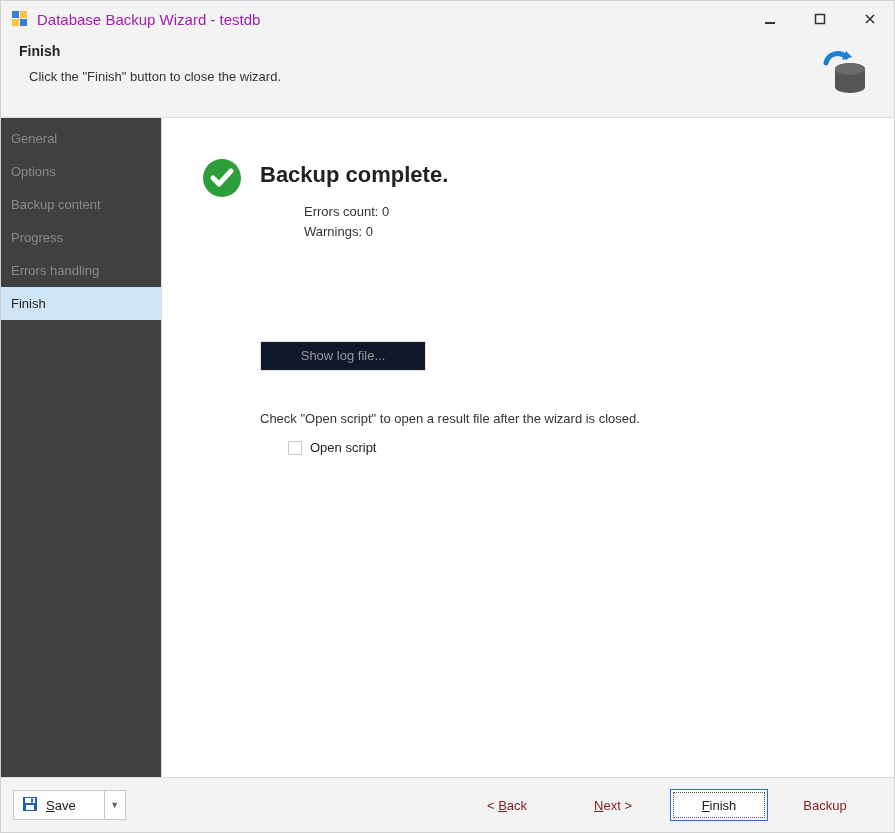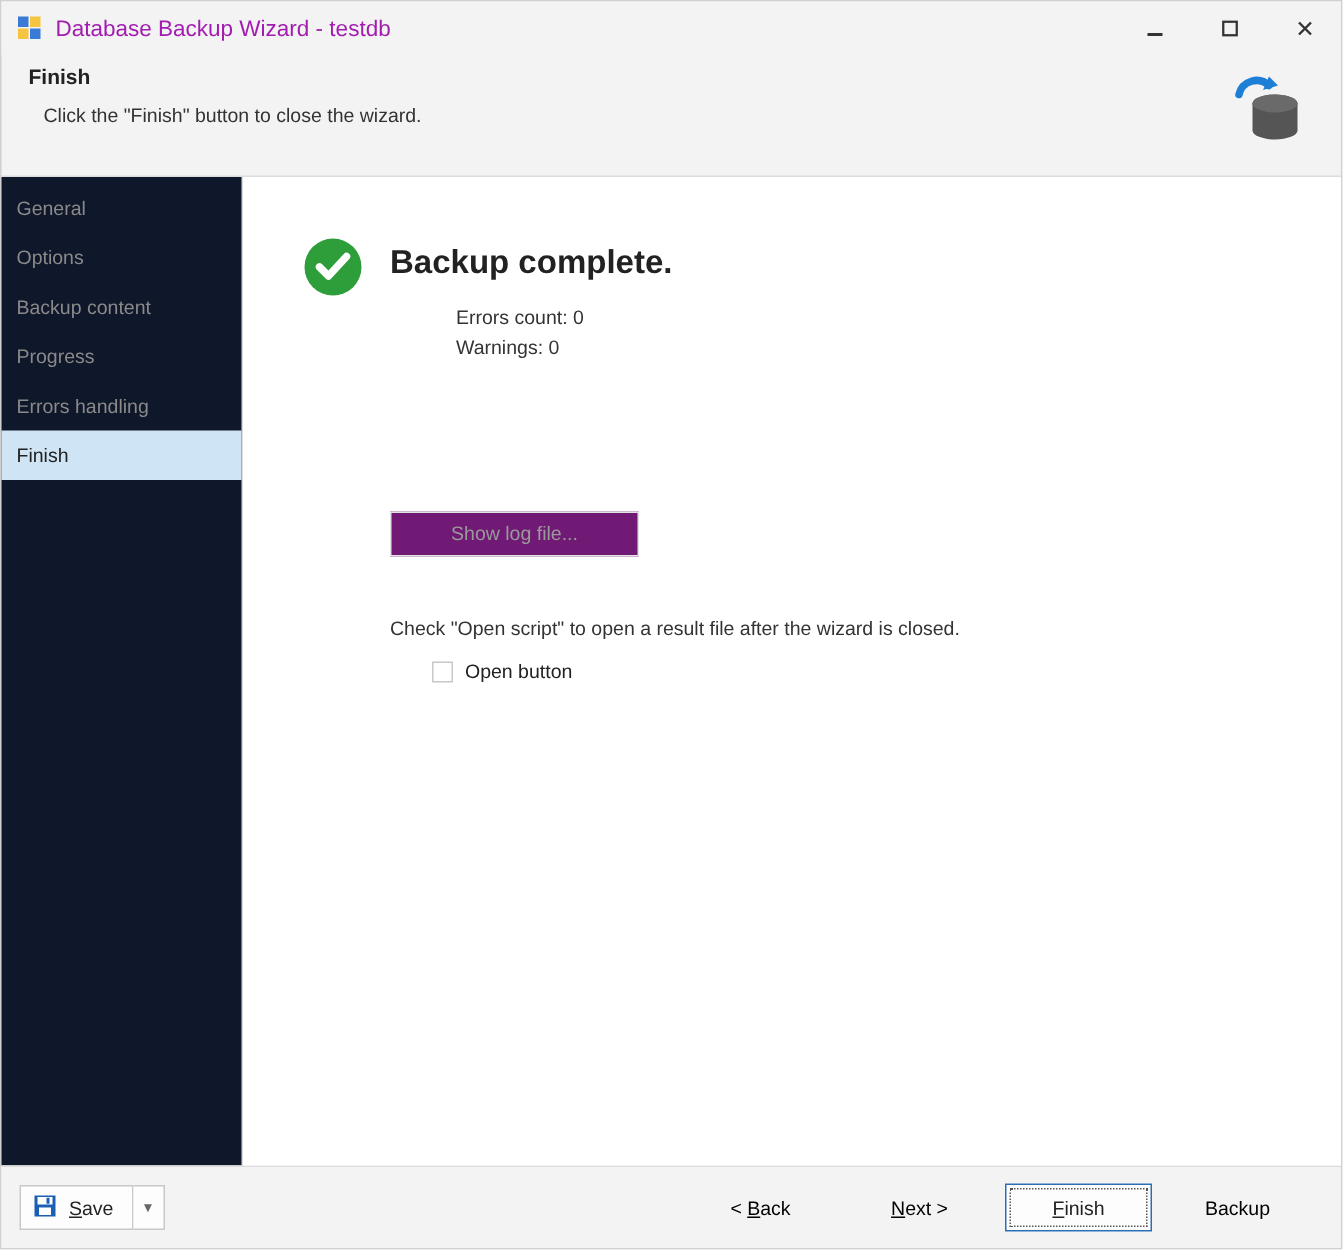--- a/index.html
+++ b/index.html
@@ -81,21 +81,21 @@
     margin-right: 4px;
   }
   
   .body {
     flex: 1;
     display: flex;
     min-height: 0;
   }
   .sidebar {
     width: 160px;
-    background: #0f172a;
+    background: #404040;
     border-right: 1px solid #dcdcdc;
     padding-top: 4px;
   }
   .side-item {
     padding: 9px 10px;
     font-size: 13px;
     color: #8a8a8a;
   }
   .side-item.active {
     background: #cfe5f6;
@@ -129,21 +129,21 @@
     line-height: 1.5;
     margin-left: 44px;
   }
   .log-btn {
     margin-top: 100px;
     margin-left: 0px;
     display: inline-block;
     width: 166px;
     height: 30px;
     border: 1px solid #e2e2e2;
-    background: #701a75;
+    background: #0f172a;
     color: #9a9a9a;
     font-size: 13px;
     text-align: center;
     line-height: 28px;
     box-sizing: border-box;
   }
   .hint {
     margin-top: 40px;
     font-size: 13px;
     color: #333;
@@ -176,21 +176,21 @@
   }
   .save-group {
     display: flex;
     height: 30px;
   }
   .save-btn {
     border: 1px solid #c8c8c8;
     background: #fdfdfd;
     display: flex;
     align-items: center;
-    padding: 0 12px 0 8px;
+    padding: 0 28px 0 8px;
     gap: 8px;
     font-size: 13px;
     color: #222;
   }
   .save-btn .u { text-decoration: underline; }
   .save-caret {
     border: 1px solid #c8c8c8;
     border-left: none;
     background: #fdfdfd;
     width: 20px;
@@ -199,21 +199,21 @@
     justify-content: center;
     color: #666;
     font-size: 9px;
   }
   .spacer { flex: 1; }
   .nav-btn {
     width: 96px;
     height: 30px;
     border: 1px solid transparent;
     background: transparent;
-    color: #000000;
+    color: #7f1d1d;
     font-size: 13px;
     display: flex;
     align-items: center;
     justify-content: center;
     margin-left: 8px;
   }
   .nav-btn.primary {
     border: 1px solid #2a6fb5;
     outline: 1px dotted #555;
     outline-offset: -4px;
@@ -304,21 +304,21 @@
               <span>0</span>
             </div>
           </div>
 
           <div class="log-btn">Show log file...</div>
 
           <div class="hint">Check "Open script" to open a result file after the wizard is closed.</div>
 
           <div class="checkbox-row">
             <span class="cb"></span>
-            <span>Open button</span>
+            <span>Open script</span>
           </div>
         </div>
       </div>
 
     </div>
   </div>
 
   <div class="footer">
     <div class="save-group">
       <div class="save-btn">

